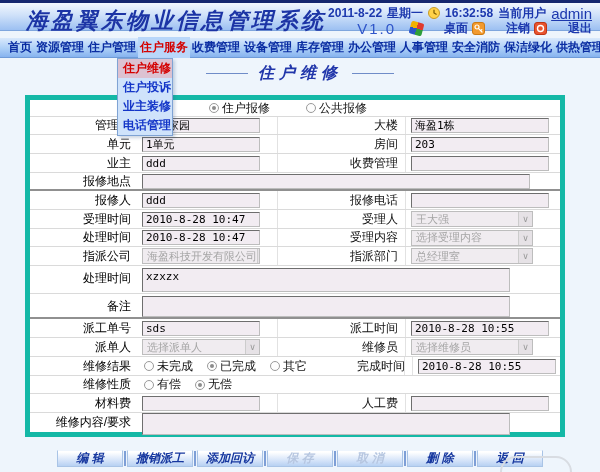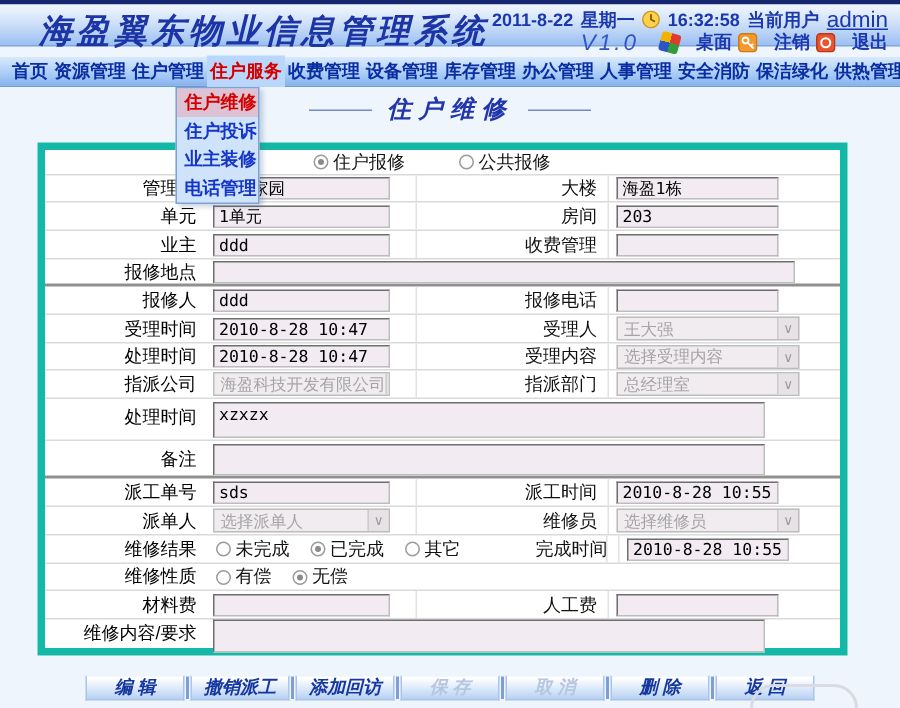--- a/index.html
+++ b/index.html
@@ -28,22 +28,22 @@
     position:absolute; right:8px; top:2px; height:16px;
     display:flex; align-items:center; gap:5px;
     color:#1c38ae; font-weight:bold; font-size:12px; white-space:nowrap;
   }
   .hdr-line2 {
     position:absolute; right:8px; top:18px; height:15px;
     display:flex; align-items:center; gap:4px;
     color:#1c38ae; font-weight:bold; font-size:12px; white-space:nowrap;
   }
   .username { font-size:15px; font-weight:normal; text-decoration:underline; color:#1c38ae; }
-  .version { font-size:15px; font-weight:normal; color:#2f55c9; letter-spacing:2px; margin-right:10px;font-style:italic; }
-  .hdr-link { display:flex; align-items:center; gap:11px; cursor:pointer; }
+  .version { font-size:15px; font-weight:normal; color:#2f55c9; letter-spacing:2px; margin-right:10px; }
+  .hdr-link { display:flex; align-items:center; gap:21px; cursor:pointer; }
   .pinwheel { width:13px; height:13px; display:inline-block; transform:rotate(15deg); border-radius:2px;
     background: conic-gradient(#e03a2f 0 25%, #2f9e3a 25% 50%, #2a55c8 50% 75%, #f2b200 75%); }
   
   .menubar {
     position:absolute; top:38px; left:0; right:0; height:20px;
     background: linear-gradient(180deg,#d9e9fc 0%,#a8ccf6 60%,#86b3ef 100%);
     border-bottom:1px solid #6f9bd8;
     display:flex; align-items:center; justify-content:space-between;
     padding:0 6px; font-weight:bold; color:#0a2da2;
   }
@@ -86,21 +86,21 @@
   .vc2 { flex:1; height:100%; display:flex; align-items:center; border-left:1px solid #e2e2e2; }
   .tall .lc, .tall2 .lc { padding-top:4px; }
   .radio-row { justify-content:center; gap:22px; }
   
   .tin {
     height:15px; width:118px; background:#f2ecf2;
     border:1px solid #6e6e6e; border-right-color:#bdbdbd; border-bottom-color:#bdbdbd;
     font-family:"DejaVu Sans Mono", monospace; font-size:11px; color:#000; padding:0 3px;
   }
   .vc .tin { margin-left:4px; }
-  .vc2 .tin { margin-left:5px; width:108px; }
+  .vc2 .tin { margin-left:5px; width:138px; }
   .tin.wide { width:388px; margin-left:4px; }
   .tta {
     background:#f2ecf2; border:1px solid #6e6e6e; border-right-color:#bdbdbd; border-bottom-color:#bdbdbd;
     font-family:"DejaVu Sans Mono", monospace; font-size:11px; color:#000; padding:1px 3px;
     width:368px; margin-left:4px; resize:none; overflow:hidden;
   }
   .tta.h24 { height:24px; } .tta.h21 { height:21px; } .tta.h22 { height:22px; }
   .tall .tta, .tall2 .tta, .grow .tta { margin-top:2px; }
   
   .tsel {

